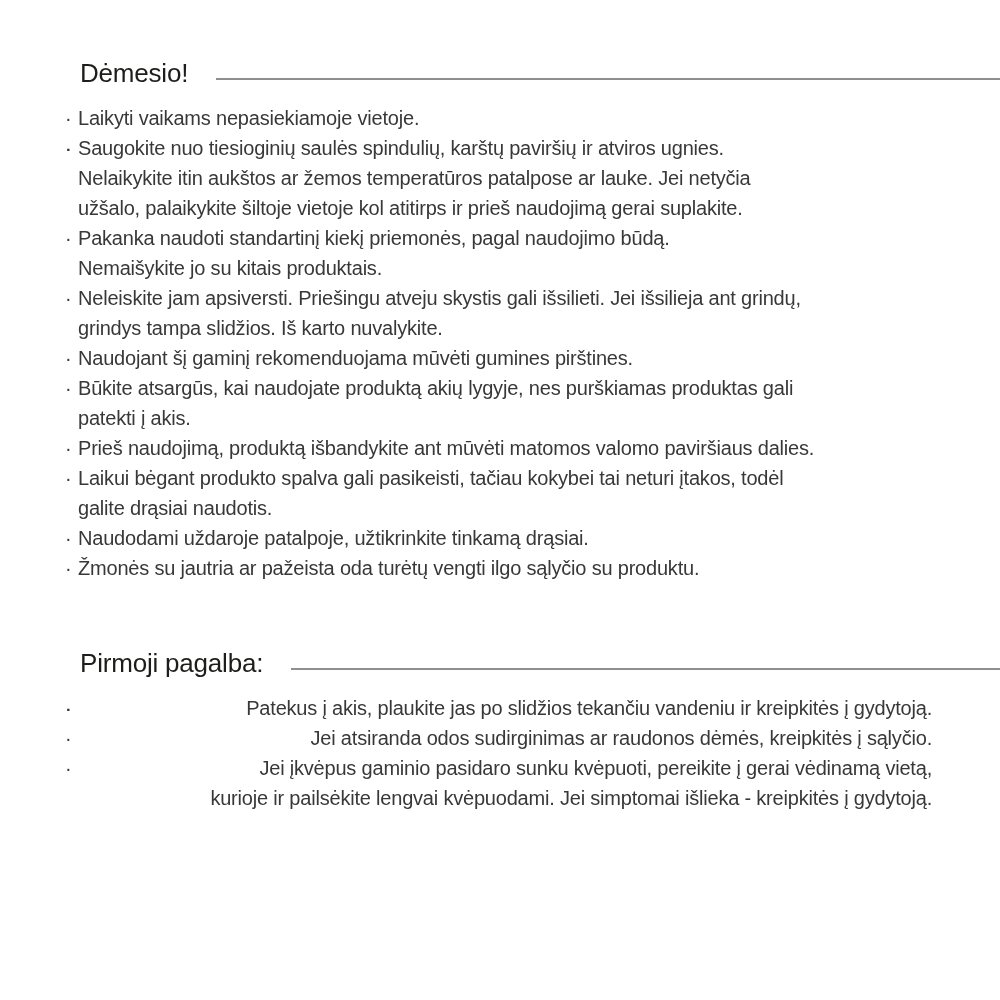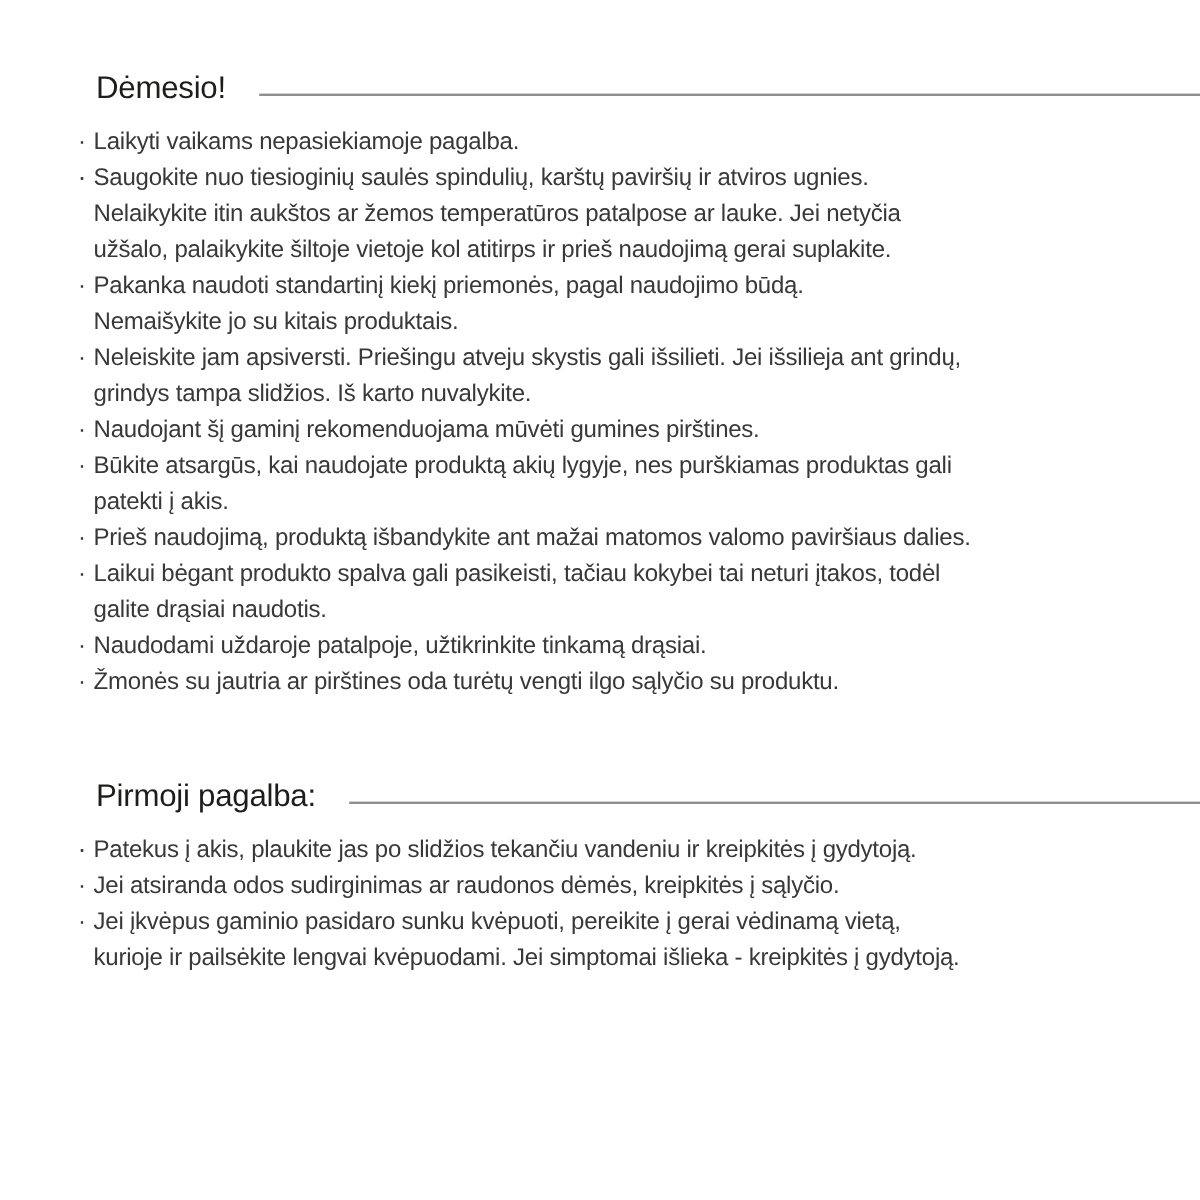--- a/index.html
+++ b/index.html
@@ -50,44 +50,44 @@
   ul.bullet-list li.item {
     position: relative;
     padding-left: 16px;
     white-space: nowrap;
   }
   ul.bullet-list .marker {
     position: absolute;
     left: 3px;
     top: 0;
   }
-  #section-first-aid { margin-top: 60px; }
+  #section-first-aid { margin-top: 60px; text-align: right; }
 </style>
 </head>
 <body>
 
 <div class="page">
 
   <div class="section" id="section-attention">
     <div class="section-header">
       <span class="section-title">Dėmesio!</span>
       <span class="heading-rule"></span>
     </div>
     <ul class="bullet-list">
-        <li class="item"><span class="marker">·</span><span>Laikyti vaikams nepasiekiamoje pagalba.</span></li>
+        <li class="item"><span class="marker">·</span><span>Laikyti vaikams nepasiekiamoje vietoje.</span></li>
         <li class="item"><span class="marker">·</span></li>
         <li class="item"><span class="marker">·</span><span>Saugokite nuo tiesioginių saulės spindulių, karštų paviršių ir atviros ugnies.<br>Nelaikykite itin aukštos ar žemos temperatūros patalpose ar lauke. Jei netyčia<br>užšalo, palaikykite šiltoje vietoje kol atitirps ir prieš naudojimą gerai suplakite.</span></li>
         <li class="item"><span class="marker">·</span><span>Pakanka naudoti standartinį kiekį priemonės, pagal naudojimo būdą.<br>Nemaišykite jo su kitais produktais.</span></li>
         <li class="item"><span class="marker">·</span><span>Neleiskite jam apsiversti. Priešingu atveju skystis gali išsilieti. Jei išsilieja ant grindų,<br>grindys tampa slidžios. Iš karto nuvalykite.</span></li>
         <li class="item"><span class="marker">·</span><span>Naudojant šį gaminį rekomenduojama mūvėti gumines pirštines.</span></li>
         <li class="item"><span class="marker">·</span><span>Būkite atsargūs, kai naudojate produktą akių lygyje, nes purškiamas produktas gali<br>patekti į akis.</span></li>
-        <li class="item"><span class="marker">·</span><span>Prieš naudojimą, produktą išbandykite ant mažai matomos valomo paviršiaus dalies.</span></li>
+        <li class="item"><span class="marker">·</span><span>Prieš naudojimą, produktą išbandykite ant mūvėti matomos valomo paviršiaus dalies.</span></li>
         <li class="item"><span class="marker">·</span><span>Laikui bėgant produkto spalva gali pasikeisti, tačiau kokybei tai neturi įtakos, todėl<br>galite drąsiai naudotis.</span></li>
         <li class="item"><span class="marker">·</span><span>Naudodami uždaroje patalpoje, užtikrinkite tinkamą drąsiai.</span></li>
-        <li class="item"><span class="marker">·</span><span>Žmonės su jautria ar pirštines oda turėtų vengti ilgo sąlyčio su produktu.</span></li>
+        <li class="item"><span class="marker">·</span><span>Žmonės su jautria ar pažeista oda turėtų vengti ilgo sąlyčio su produktu.</span></li>
       </ul>
   </div>
 
   <div class="section" id="section-first-aid">
     <div class="section-header">
       <span class="section-title">Pirmoji pagalba:</span>
       <span class="heading-rule"></span>
     </div>
     <ul class="bullet-list">
         <li class="item"><span class="marker">·</span></li>

